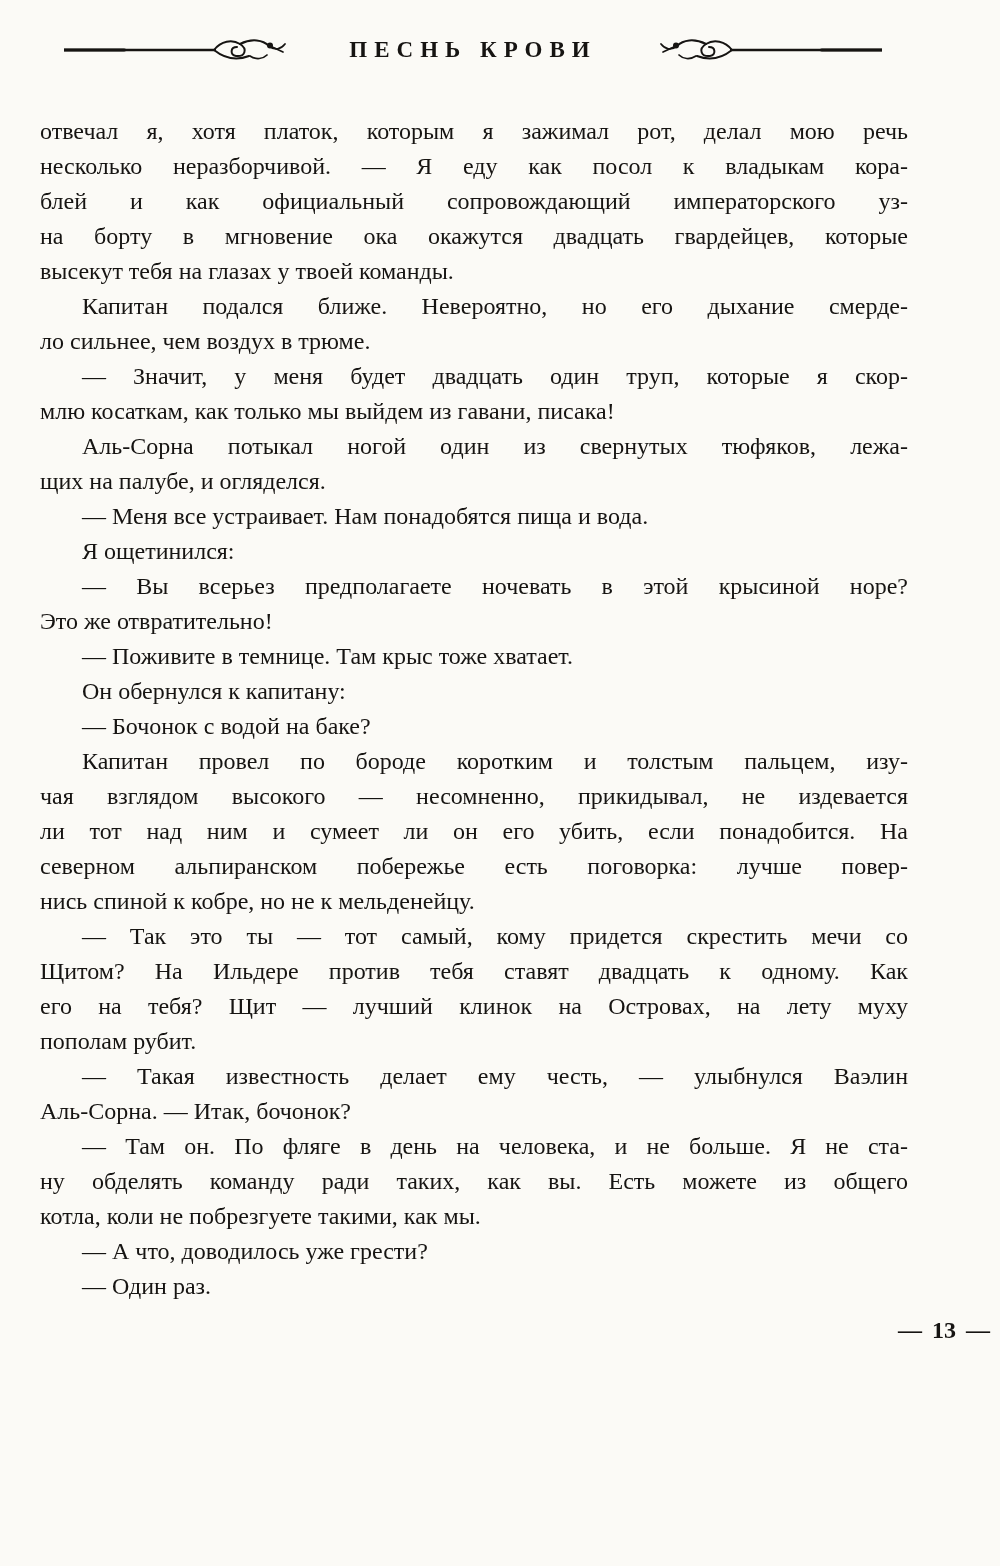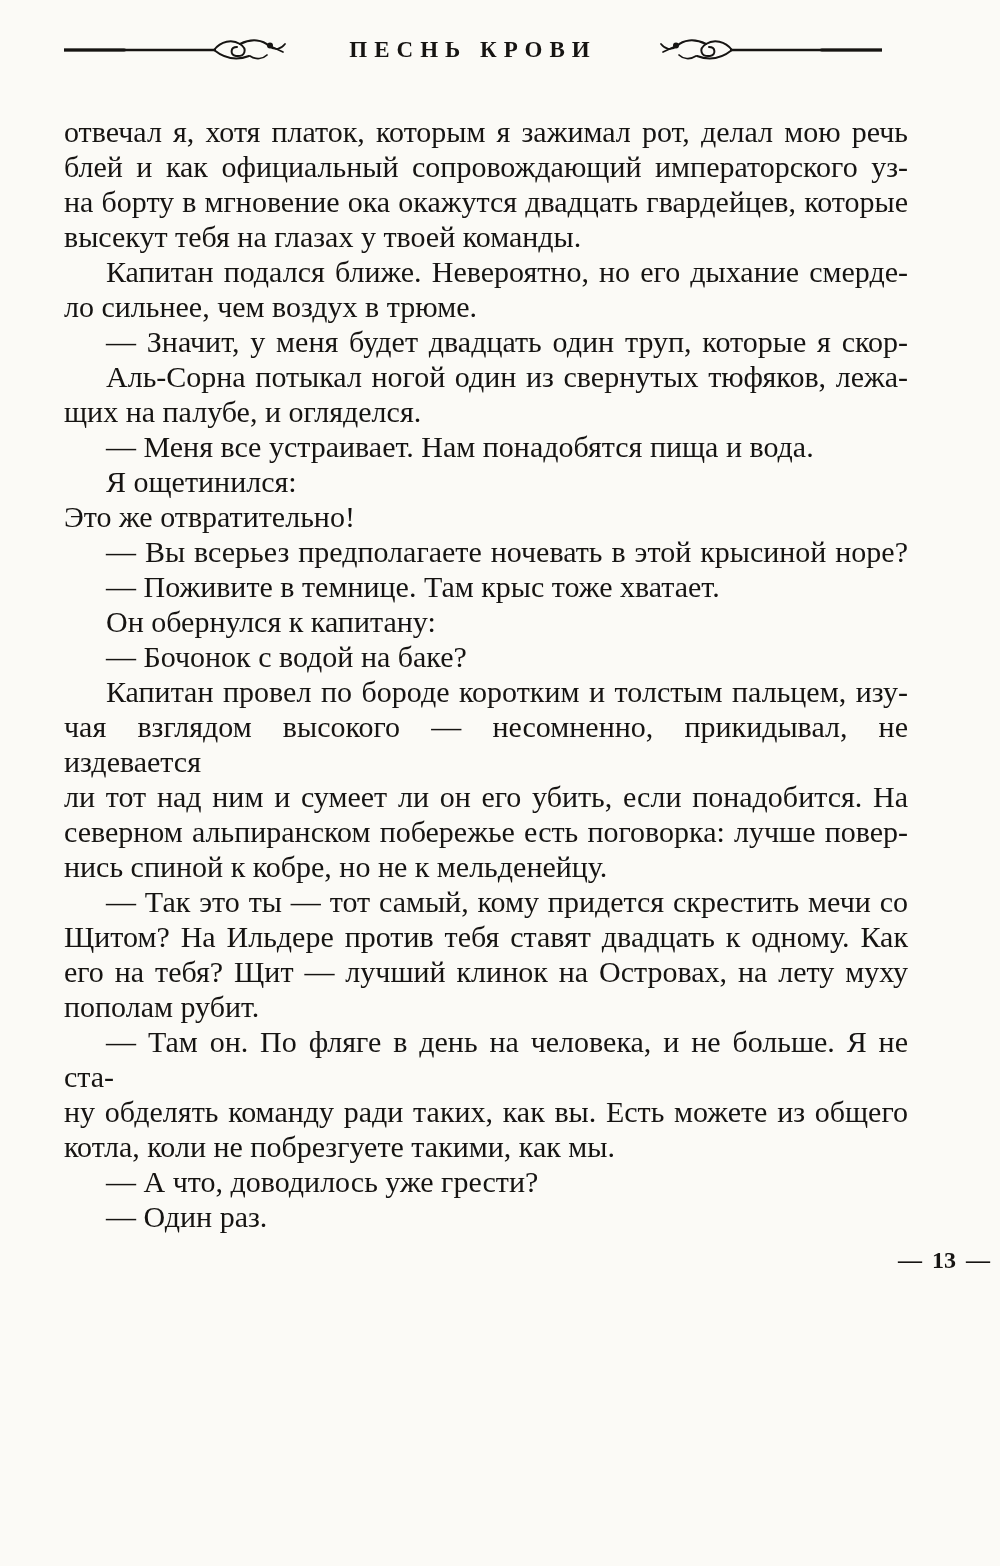--- a/index.html
+++ b/index.html
@@ -29,22 +29,22 @@
     margin: 0;
     white-space: nowrap;
     text-align: center;
   }
   .flourish { height: 28px; display: flex; align-items: center; }
   .flourish.left  { justify-self: start; }
   .flourish.right { justify-self: end; transform: scaleX(-1); }
   .flourish svg { display: block; }
 
   .text-block {
-    margin: 50px 92px 0 64px;
-    font-size: 30px;
+    margin: 50px 92px 0 40px;
+    font-size: 24px;
     line-height: 35px;
   }
   .paragraph { margin: 0; }
   .line {
     text-align: justify;
     text-align-last: justify;
     white-space: normal;
   }
   .line.last { text-align-last: left; }
   .line.indent { text-indent: 42px; }
@@ -90,44 +90,46 @@
         <path d="M186 20 C192 24, 199 23, 203 19" stroke-width="1.7"></path>
       </g>
       <circle cx="206" cy="9.5" r="3" fill="#161412"></circle>
     </svg>
   </div>
 </header>
 
 <main class="text-block" id="text-block">
     <div class="paragraph">
       <div class="line">отвечал я, хотя платок, которым я зажимал рот, делал мою речь</div>
+      <div class="line">несколько неразборчивой. — Я еду как посол к владыкам кора-</div>
       <div class="line">блей и как официальный сопровождающий императорского уз-</div>
       <div class="line">на борту в мгновение ока окажутся двадцать гвардейцев, которые</div>
       <div class="line last">высекут тебя на глазах у твоей команды.</div>
     </div>
     <div class="paragraph">
       <div class="line indent">Капитан подался ближе. Невероятно, но его дыхание смерде-</div>
       <div class="line last">ло сильнее, чем воздух в трюме.</div>
     </div>
     <div class="paragraph">
       <div class="line indent">— Значит, у меня будет двадцать один труп, которые я скор-</div>
+      <div class="line last">млю косаткам, как только мы выйдем из гавани, писака!</div>
     </div>
     <div class="paragraph">
       <div class="line indent">Аль-Сорна потыкал ногой один из свернутых тюфяков, лежа-</div>
       <div class="line last">щих на палубе, и огляделся.</div>
     </div>
     <div class="paragraph">
       <div class="line last indent">— Меня все устраивает. Нам понадобятся пища и вода.</div>
     </div>
     <div class="paragraph">
       <div class="line last indent">Я ощетинился:</div>
     </div>
     <div class="paragraph">
+      <div class="line indent">— Вы всерьез предполагаете ночевать в этой крысиной норе?</div>
       <div class="line last">Это же отвратительно!</div>
-      <div class="line indent">— Вы всерьез предполагаете ночевать в этой крысиной норе?</div>
     </div>
     <div class="paragraph">
       <div class="line last indent">— Поживите в темнице. Там крыс тоже хватает.</div>
     </div>
     <div class="paragraph">
       <div class="line last indent">Он обернулся к капитану:</div>
     </div>
     <div class="paragraph">
       <div class="line last indent">— Бочонок с водой на баке?</div>
     </div>
@@ -138,20 +140,24 @@
       <div class="line">северном альпиранском побережье есть поговорка: лучше повер-</div>
       <div class="line last">нись спиной к кобре, но не к мельденейцу.</div>
     </div>
     <div class="paragraph">
       <div class="line indent">— Так это ты — тот самый, кому придется скрестить мечи со</div>
       <div class="line">Щитом? На Ильдере против тебя ставят двадцать к одному. Как</div>
       <div class="line">его на тебя? Щит — лучший клинок на Островах, на лету муху</div>
       <div class="line last">пополам рубит.</div>
     </div>
     <div class="paragraph">
+      <div class="line indent">— Такая известность делает ему честь, — улыбнулся Ваэлин</div>
+      <div class="line last">Аль-Сорна. — Итак, бочонок?</div>
+    </div>
+    <div class="paragraph">
       <div class="line indent">— Там он. По фляге в день на человека, и не больше. Я не ста-</div>
       <div class="line">ну обделять команду ради таких, как вы. Есть можете из общего</div>
       <div class="line last">котла, коли не побрезгуете такими, как мы.</div>
     </div>
     <div class="paragraph">
       <div class="line last indent">— А что, доводилось уже грести?</div>
     </div>
     <div class="paragraph">
       <div class="line last indent">— Один раз.</div>
     </div>

